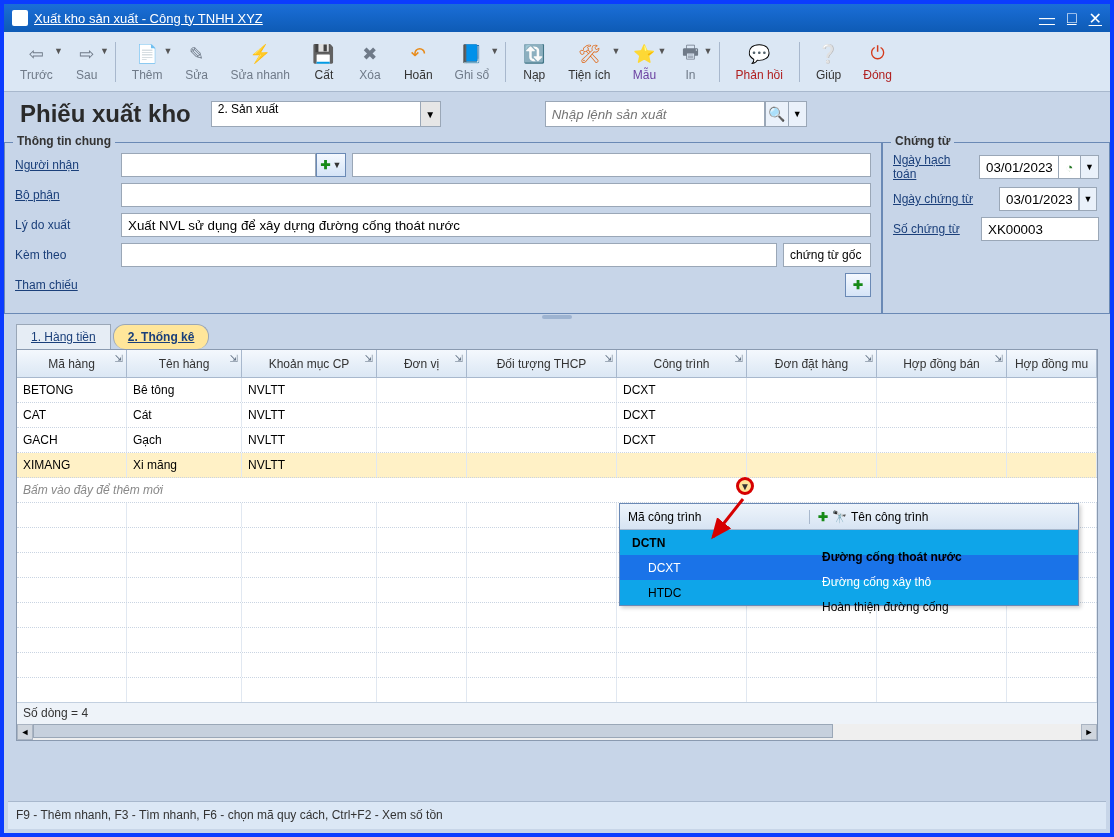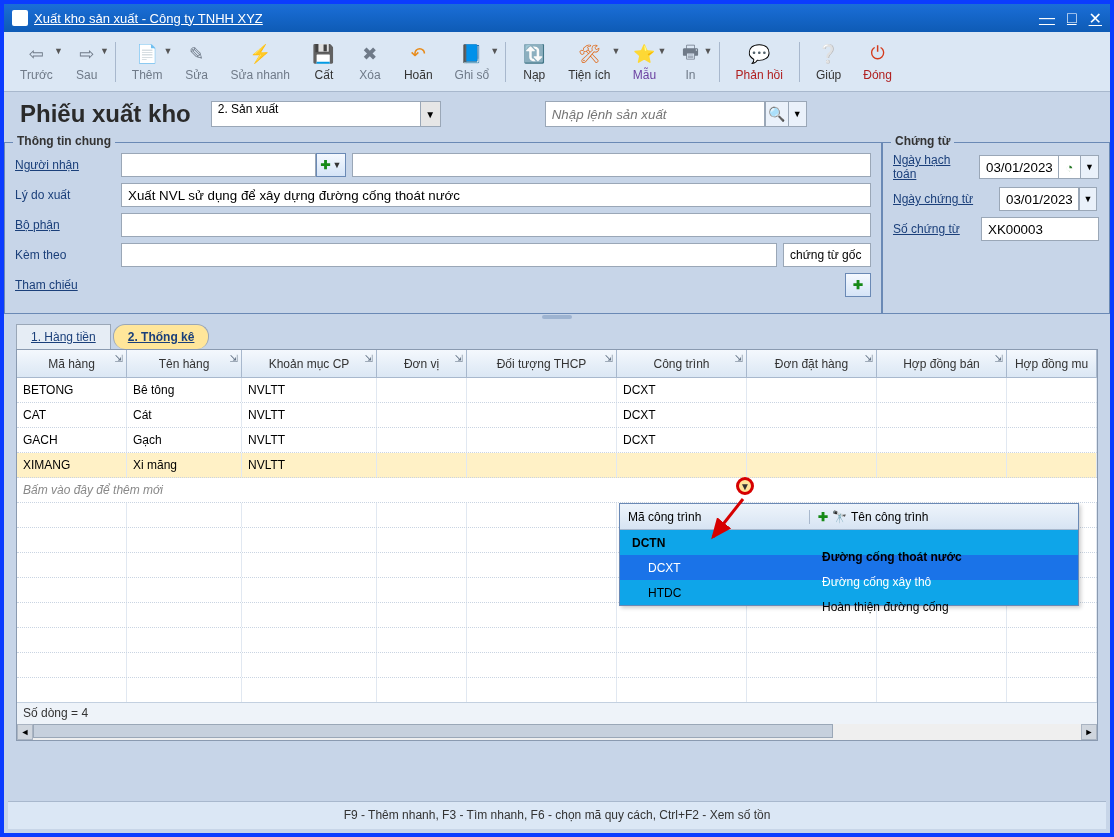--- a/index.html
+++ b/index.html
@@ -92,21 +92,21 @@
 .popup-row.hl { background: #1a73e8; color: #fff; }
 .popup-row.hl .pcol { font-weight: normal; }
 .popup-row.indent .pcol.c1 { padding-left: 28px; }
 
 .grid-foot { position: absolute; bottom: 16px; left: 0; right: 0; height: 22px; background: #eef3f9; border-top: 1px solid #c3d0e0; padding: 3px 6px; color: #333; }
 .hscroll { position: absolute; bottom: 0; left: 0; right: 0; height: 16px; background: #e6e6e6; display: flex; align-items: center; }
 .hscroll .sbtn { width: 16px; height: 16px; background: #d0d6de; border: 1px solid #aab4c2; display: flex; align-items: center; justify-content: center; font-size: 9px; }
 .hscroll .track { flex: 1; height: 16px; position: relative; background: #efefef; }
 .hscroll .thumb { position: absolute; left: 0; top: 0; height: 14px; width: 800px; background: #c6d0dd; border: 1px solid #9aa7b7; }
 
-.statusbar { position: absolute; bottom: 4px; left: 4px; right: 4px; height: 28px; background: #dbe7f5; padding: 6px 8px; color: #333; border-top: 1px solid #a8b8cd; text-align: center; }
+.statusbar { position: absolute; bottom: 4px; left: 4px; right: 4px; height: 28px; background: #dbe7f5; padding: 6px 8px; color: #333; border-top: 1px solid #a8b8cd; }
 </style>
 </head>
 <body>
 
 <div class="titlebar">
   <span class="icon"></span>
   <span>Xuất kho sản xuất - Công ty TNHH XYZ</span>
   <div class="controls">
     <span>—</span>
     <span>□</span>
@@ -213,26 +213,26 @@
     <div class="legend">Thông tin chung</div>
     <div class="form-row">
       <label>Người nhận</label>
       <div style="display:flex;width:225px">
         <input class="inp" value="" style="">
         <div class="plus-btn">✚<span class="arrow">▼</span></div>
       </div>
       <input class="inp" style="">
     </div>
     <div class="form-row">
+      <label>Bộ phận</label>
+      <input class="inp" value="" style="">
+    </div>
+    <div class="form-row">
       <label class="nou">Lý do xuất</label>
       <input class="inp" value="Xuất NVL sử dụng để xây dựng đường cống thoát nước" style="">
-    </div>
-    <div class="form-row">
-      <label>Bộ phận</label>
-      <input class="inp" value="" style="">
     </div>
     <div class="form-row">
       <label class="nou">Kèm theo</label>
       <input class="inp" value="" style="">
       <div class="kem-after">chứng từ gốc</div>
     </div>
     <div class="form-row">
       <label>Tham chiếu</label>
       <div class="tham-ref"></div>
       <div class="add-ref">✚</div>

